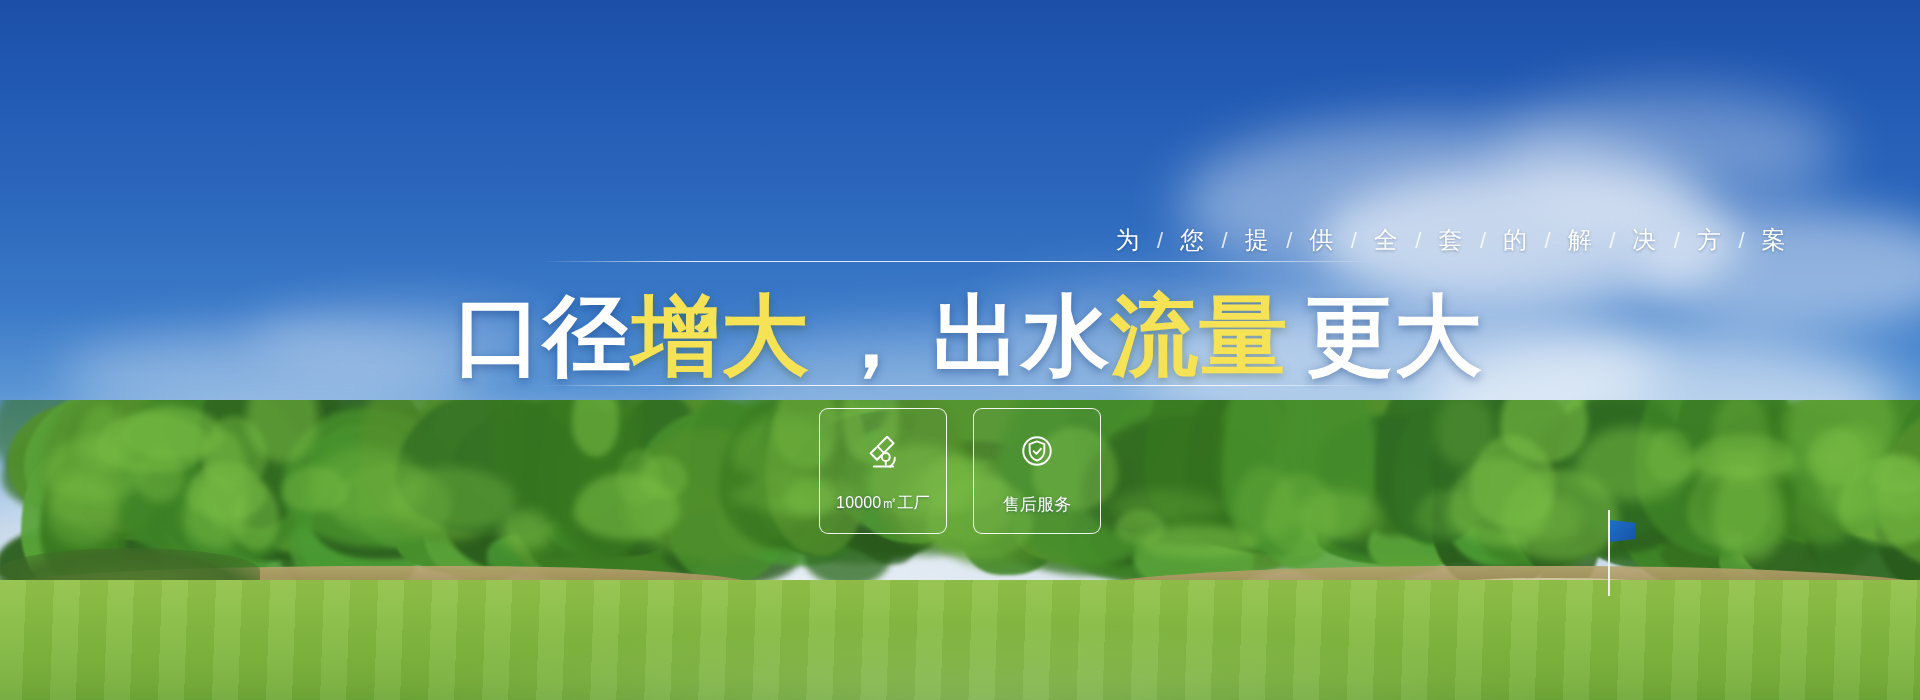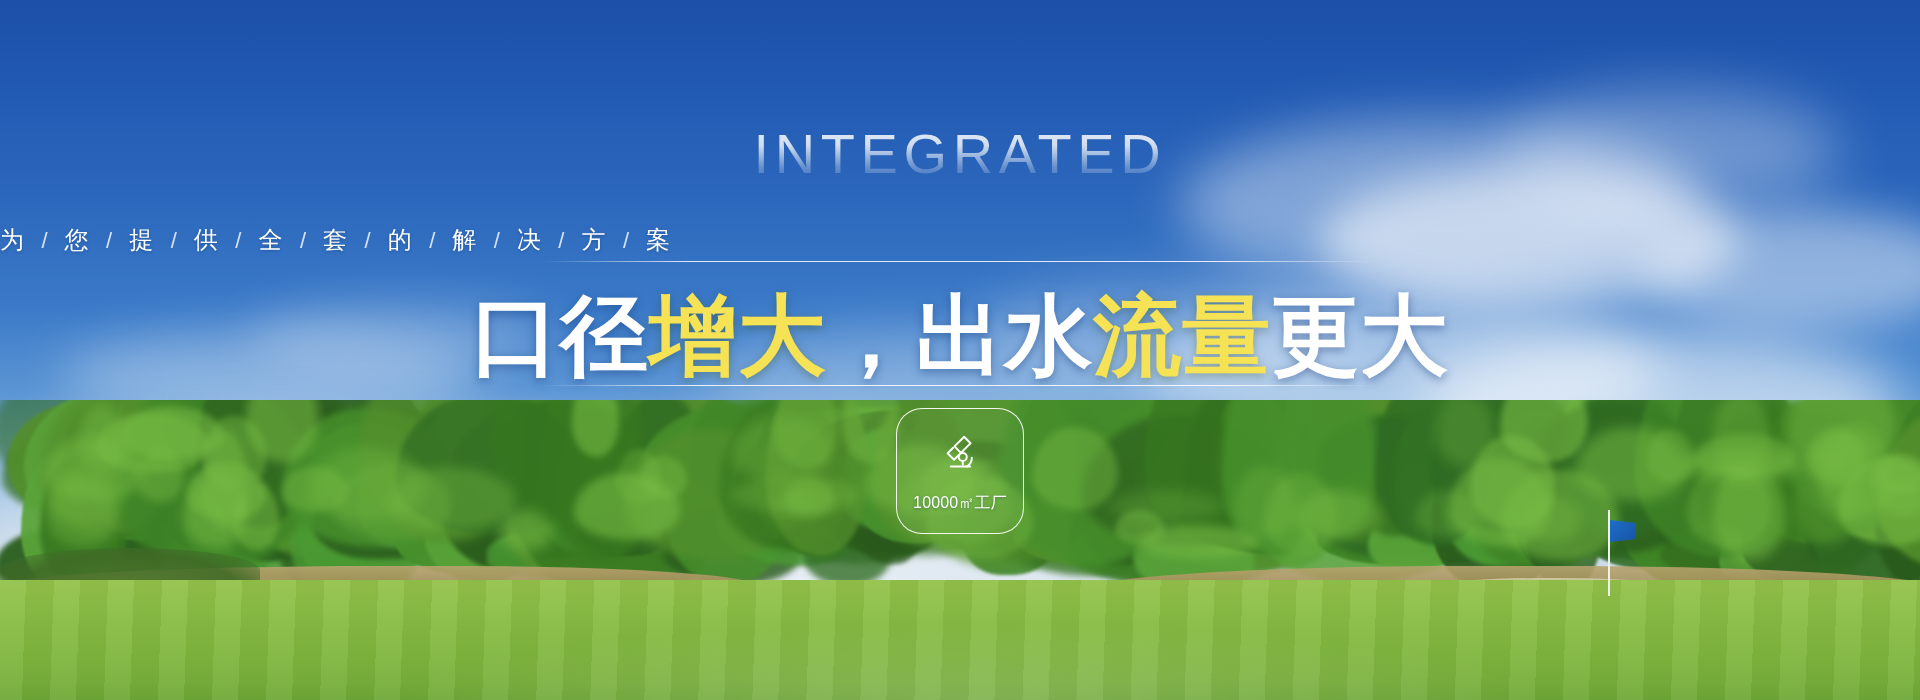--- a/index.html
+++ b/index.html
@@ -81,21 +81,21 @@
   .eng2 span{
     background-image:linear-gradient(180deg,
         rgba(255,255,255,.62) 0%,
         rgba(255,255,255,.48) 40%,
         rgba(255,255,255,.16) 74%,
         rgba(255,255,255,0) 100%);
   }
 
   
   .sub{
-    position:absolute;top:224px;width:1786px;text-align:left;
+    position:absolute;top:224px;width:1786px;text-align:right;
     white-space:nowrap;
   }
   .sub .w{
     display:inline-block;color:#fff;font-size:24px;letter-spacing:.02em;
     text-shadow:0 1px 3px rgba(10,40,90,.35);
   }
   .sub .sl{
     display:inline-block;color:rgba(255,255,255,.80);font-size:22px;
     padding:0 17px;font-weight:300;
   }
@@ -107,32 +107,32 @@
   .rule-top{top:261px;}
   .rule-bot{top:385px;}
 
   
   .headline{
     position:absolute;top:277px;width:1920px;text-align:center;white-space:nowrap;
     font-size:88px;font-weight:bold;letter-spacing:.01em;
     font-family:"DejaVu Sans","Liberation Sans",sans-serif;
   }
   .headline b{font-weight:bold;}
-  .headline .wh{color:#ffffff;text-shadow:0 3px 10px rgba(15,55,120,.45);}
+  .headline .wh{color:#ffffff;text-shadow:0 3px 10px rgba(15,55,120,.45);margin-left:17px;}
   .headline .yl{color:#f5e255;text-shadow:0 3px 10px rgba(40,70,20,.35);}
 
   
   .badges{
     position:absolute;top:408px;left:0;width:1920px;
     display:flex;justify-content:center;gap:26px;
   }
   .badge{
     width:128px;height:126px;
     border:1.6px solid rgba(255,255,255,.92);
-    border-radius:26px;
+    border-radius:9px;
     display:flex;flex-direction:column;align-items:center;justify-content:flex-start;
     padding-top:20px;
     background:rgba(255,255,255,.035);
   }
   .badge .ico{width:44px;height:44px;display:block;}
   .badge .ico svg{width:44px;height:44px;display:block;}
   .badge .cap{
     margin-top:20px;color:#fff;font-size:17px;white-space:nowrap;
     text-shadow:0 1px 3px rgba(20,50,100,.40);
     letter-spacing:.01em;
@@ -490,23 +490,20 @@
     <div class="leftshrub"></div>
     <div class="grass"></div>
     <div class="grass-stripes"></div>
     <div class="fair-light"></div>
     <div class="flagpole"></div>
     <div class="flag"></div>
   </div>
 
   <div class="hero">
 
-    <div class="eng eng1">
-      <span>INTEGRATED</span>
-    </div>
 
     <div class="rule rule-top"></div>
 
     <div class="sub" id="subtitle"><span class="w">为</span><span class="sl">/</span><span class="w">您</span><span class="sl">/</span><span class="w">提</span><span class="sl">/</span><span class="w">供</span><span class="sl">/</span><span class="w">全</span><span class="sl">/</span><span class="w">套</span><span class="sl">/</span><span class="w">的</span><span class="sl">/</span><span class="w">解</span><span class="sl">/</span><span class="w">决</span><span class="sl">/</span><span class="w">方</span><span class="sl">/</span><span class="w">案</span></div>
 
     <div class="headline" id="headline"><b class="wh" style="color: rgb(255, 255, 255);">口径</b><b class="yl" style="color: rgb(245, 226, 85);">增大</b><b class="wh" style="color: rgb(255, 255, 255);">，</b><b class="wh" style="color: rgb(255, 255, 255);">出水</b><b class="yl" style="color: rgb(245, 226, 85);">流量</b><b class="wh" style="color: rgb(255, 255, 255);">更大</b></div>
 
     <div class="rule rule-bot"></div>
 
     <div class="badges" id="badges">
@@ -516,15 +513,25 @@
               <path d="M28.5 8.5l7 7-10.5 10.5-7-7z"></path>
               <path d="M16.5 20.5l-6 6 7 7 6-6"></path>
               <circle cx="27" cy="30.5" r="4.4"></circle>
               <path d="M27 35v4"></path>
               <path d="M14 41h21"></path>
               <path d="M31.5 41c3.6-2.2 5.4-5.6 5.4-9.6"></path>
             </svg>
           </span>
           <span class="cap sm">10000㎡工厂</span>
         </div>
+        <div class="badge">
+          <span class="ico">
+            <svg viewBox="0 0 48 48" fill="none" stroke="#fff" stroke-width="2.1" stroke-linecap="round" stroke-linejoin="round">
+              <circle cx="24" cy="24" r="15"></circle>
+              <path d="M24 13.5l8 3v7.2c0 5-3.3 9.3-8 10.8-4.7-1.5-8-5.8-8-10.8V16.5z"></path>
+              <path d="M20.3 24.2l3 3 5-5.6"></path>
+            </svg>
+          </span>
+          <span class="cap">售后服务</span>
+        </div>
       </div>
   </div>
 </div>
 
 </body></html>

